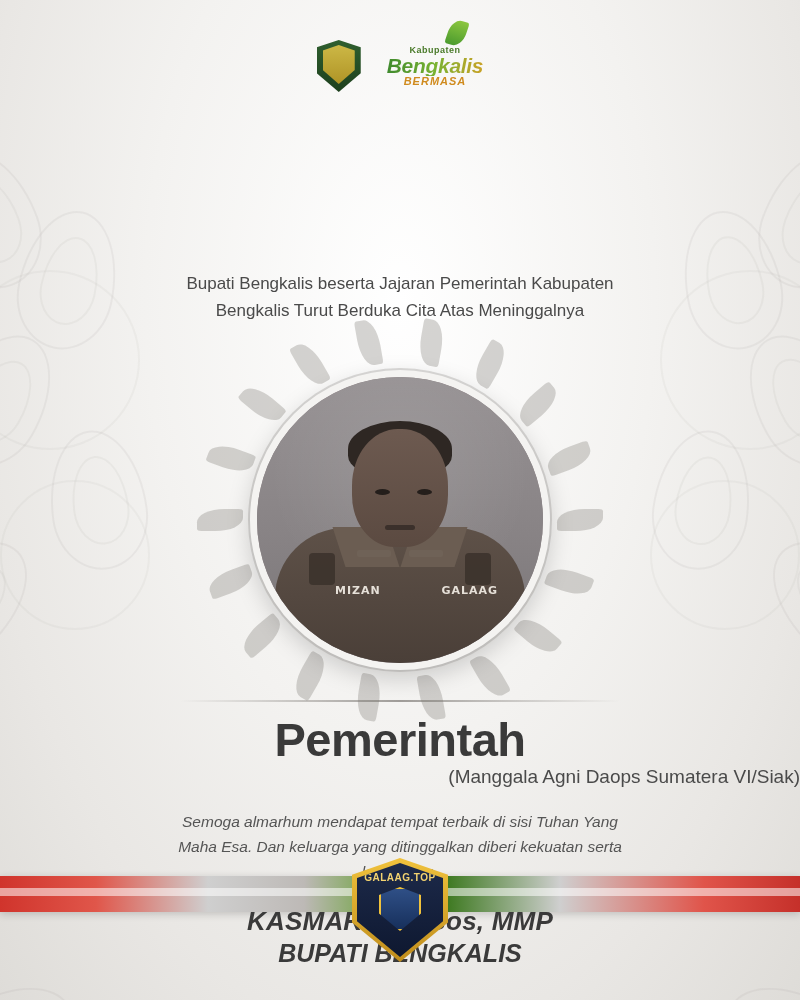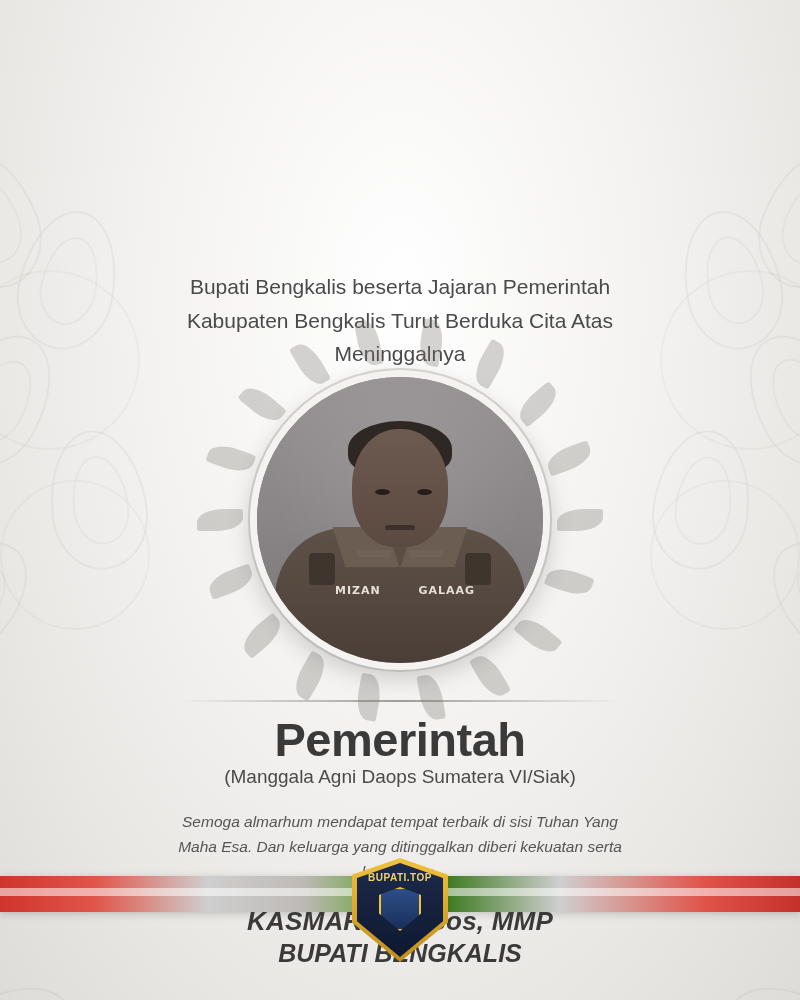--- a/index.html
+++ b/index.html
@@ -91,21 +91,21 @@
     direction: rtl;
     line-height: 1.45;
     letter-spacing: 0px;
   }
 
   
   .condolence {
     position: absolute; top: 270px; left: 0; right: 0;
     text-align: center; z-index: 5;
     color: #4a4a4a;
-    font-size: 21px;
+    font-size: 17px;
     line-height: 1.6;
     padding: 0 150px;
   }
 
   
   .portrait-wrap {
     position: absolute;
     top: 370px; left: 50%; transform: translateX(-50%);
     width: 300px; height: 300px;
     z-index: 6;
@@ -168,41 +168,41 @@
     position: absolute; bottom: 78px; width: 26px; height: 32px;
     border-radius: 4px; background: #3c332c; opacity: .9;
   }
   .patch.l { left: 52px; } .patch.r { right: 52px; }
   .nametag {
     position: absolute; bottom: 66px;
     font-size: 11px; color: #e6e0d8; letter-spacing: 1px; font-weight: bold;
     font-family: "DejaVu Sans", sans-serif;
     margin-top: 47px;
   }
-  .nametag.l { left: 78px; } .nametag.r { right: 68px; }
+  .nametag.l { left: 78px; } .nametag.r { right: 45px; }
   .rankbar { position: absolute; width: 34px; height: 7px; border-radius: 2px; background: #6f6257; }
   .rb1 { left: 100px; bottom: 106px; } .rb2 { right: 100px; bottom: 106px; }
 
   
   .divider {
     position: absolute; left: 50%; transform: translateX(-50%);
     width: 440px; height: 2px;
     background: linear-gradient(90deg, rgba(90,85,80,0), rgba(90,85,80,.55), rgba(90,85,80,0));
     z-index: 5;
   }
   .divider.top { top: 700px; }
   .name {
     position: absolute; top: 712px; left: 0; right: 0;
     text-align: center; z-index: 6;
     font-size: 47px; font-weight: bold; color: #3a3a3a;
     letter-spacing: -.5px;
   }
   .unit {
     position: absolute; top: 766px; left: 0; right: 0;
-    text-align: center; z-index: 6;
+    text-align: right; z-index: 6;
     font-size: 19px; color: #4a4a4a;
   }
   .prayer {
     position: absolute; top: 810px; left: 0; right: 0;
     text-align: center; z-index: 6;
     font-size: 15.5px; font-style: italic; color: #555;
     line-height: 1.6; padding: 0 165px;
   }
 
   
@@ -278,20 +278,29 @@
   </div>
   <div class="orn-set" style="left:-40px; bottom:30px;">
     <div class="petal" style="left:0; top:0; transform:rotate(60deg);"></div>
     <div class="petal" style="left:90px; top:40px; transform:rotate(-35deg);"></div>
   </div>
   <div class="orn-set" style="right:-40px; bottom:30px;">
     <div class="petal" style="right:0; top:0; transform:rotate(-60deg);"></div>
     <div class="petal" style="right:90px; top:40px; transform:rotate(35deg);"></div>
   </div>
 
+  <div class="logos">
+    <div class="crest"></div>
+    <div class="bengkalis-logo">
+      <div class="bl-leaf"></div>
+      <span class="bl-top">Kabupaten</span>
+      <span class="bl-main">Bengkalis</span>
+      <span class="bl-sub">BERMASA</span>
+    </div>
+  </div>
 
 
   <div class="condolence">Bupati Bengkalis beserta Jajaran Pemerintah Kabupaten Bengkalis Turut Berduka Cita Atas Meninggalnya</div>
 
   <div class="portrait-wrap">
     <div class="wreath">
       <div class="leaf" style="transform: rotate(0deg) translateX(180px);"></div>
       <div class="leaf" style="transform: rotate(20deg) translateX(180px);"></div>
       <div class="leaf" style="transform: rotate(40deg) translateX(180px);"></div>
       <div class="leaf" style="transform: rotate(60deg) translateX(180px);"></div>
@@ -332,21 +341,21 @@
 
   <div class="divider top"></div>
   <div class="name">Pemerintah</div>
   <div class="unit">(Manggala Agni Daops Sumatera VI/Siak)</div>
   <div class="prayer">Semoga almarhum mendapat tempat terbaik di sisi Tuhan Yang Maha Esa. Dan keluarga yang ditinggalkan diberi kekuatan serta ketabahan.</div>
 
   <div class="ribbon"></div>
 
   <div class="badge">
     <div class="badge-inner">
-      <span class="badge-text">BUPATI.TOP</span>
+      <span class="badge-text">GALAAG.TOP</span>
       <span class="badge-shield"></span>
     </div>
   </div>
 
   <div class="signature">
     <div class="sig-name">KASMARNI, S.Sos, MMP</div>
     <div class="sig-title">BUPATI BENGKALIS</div>
   </div>
 
 </div>

